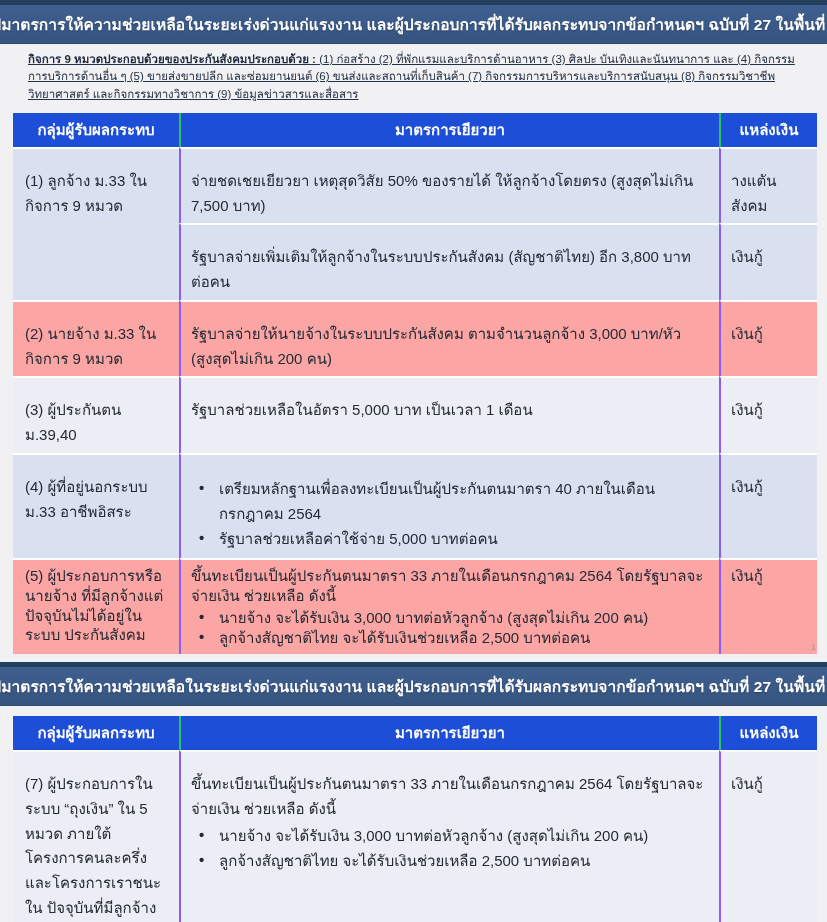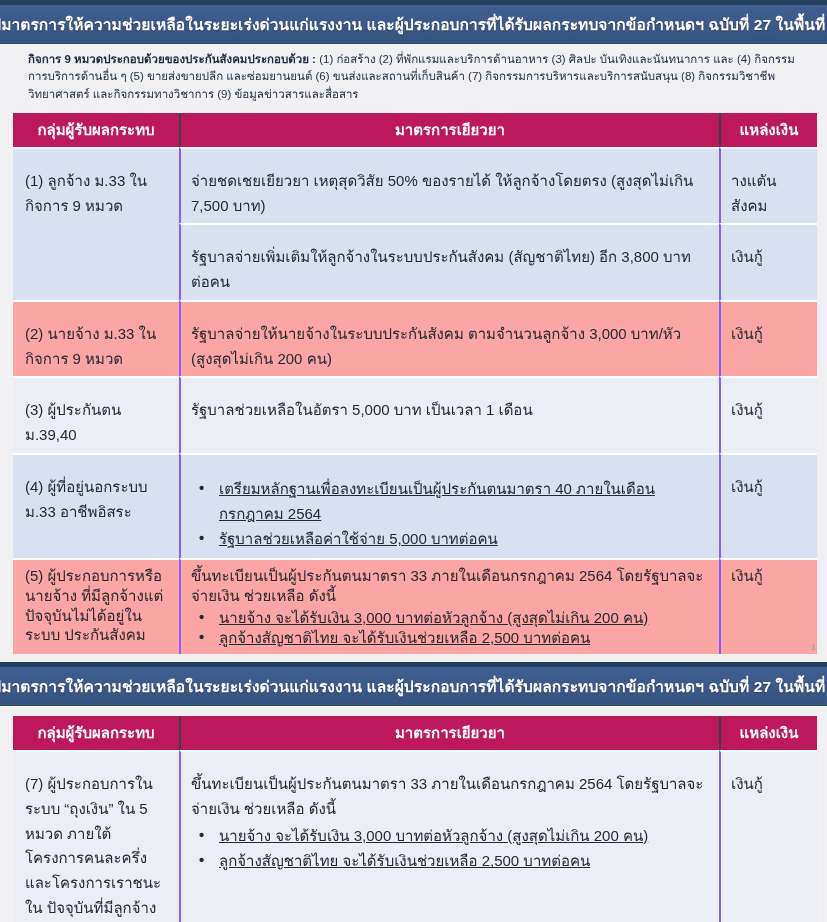--- a/index.html
+++ b/index.html
@@ -14,44 +14,44 @@
   .banner{
     height:38px;display:flex;align-items:center;justify-content:center;
     background:linear-gradient(180deg,#3f5f90 0%,#35547f 100%);
     border-bottom:1px solid #2b4972;
   }
   .banner .t{
     color:#ffffff;font-weight:bold;font-size:15.5px;white-space:nowrap;
     text-shadow:0 1px 1px rgba(0,0,0,.28);letter-spacing:.1px;
   }
   .notes{margin:7px 24px 0 28px;font-size:11.5px;line-height:1.5;color:#243246;}
-  .notes p{margin:0 0 2px 0;}
+  .notes p{margin:0 0 2px 0;text-decoration:underline;}
   .notes b{font-weight:bold;color:#1c2a40;}
   table.sumtable{
     border-collapse:separate;border-spacing:0;table-layout:fixed;
     width:804px;margin:10px 0 0 13px;
   }
   col.c1{width:166px;} col.c2{width:540px;} col.c3{width:98px;}
   th{
-    background:#be185d;color:#fff;font-size:15px;font-weight:bold;
+    background:#1d4ed8;color:#fff;font-size:15px;font-weight:bold;
     height:34px;text-align:center;vertical-align:middle;padding:0 16px;
   }
-  th.sep{border-left:2px solid #404040;margin-left:19px;}
+  th.sep{border-left:2px solid #22c55e;margin-left:19px;}
   tbody td{
     vertical-align:top;font-size:15px;line-height:1.65;
     padding:20px 10px 5px 10px;border-top:2px solid #ffffff;
     overflow-wrap:break-word;
   }
   td.c-m,td.c-s{border-left:2px solid #8b5cf6;}
   td.c-g{padding-left:12px;}
   tr.band-a td{background:#d9e1f0;}
   tr.band-b td{background:#fca5a5;}
   tr.band-c td{background:#eceef5;}
   td p{margin:0;}
-  ul.blist{list-style:none;margin:2px 0 0 0;padding:0;text-decoration:underline;}
+  ul.blist{list-style:none;margin:2px 0 0 0;padding:0;}
   ul.blist li{position:relative;padding-left:28px;margin:1px 0;}
   ul.blist li::before{content:"\2022";position:absolute;left:8px;top:-1px;font-weight:bold;}
   tr.dense td{line-height:1.32;padding-top:6px;}
   tr.hsub td.c-m{height:24px;}
   tr.h-r4 td.c-m{height:64px;}
   tr.h-r6 td.c-m{height:76px;}
   .pagenum{position:absolute;right:11px;bottom:2px;font-size:9px;color:#9aa0ab;}
   .gap{height:8px;}
   .mt2{margin-top:14px;}
 </style>

